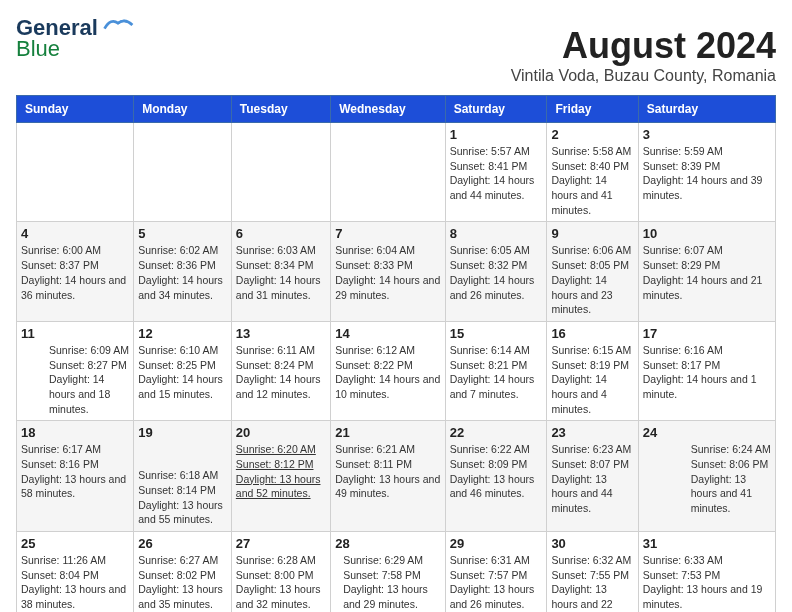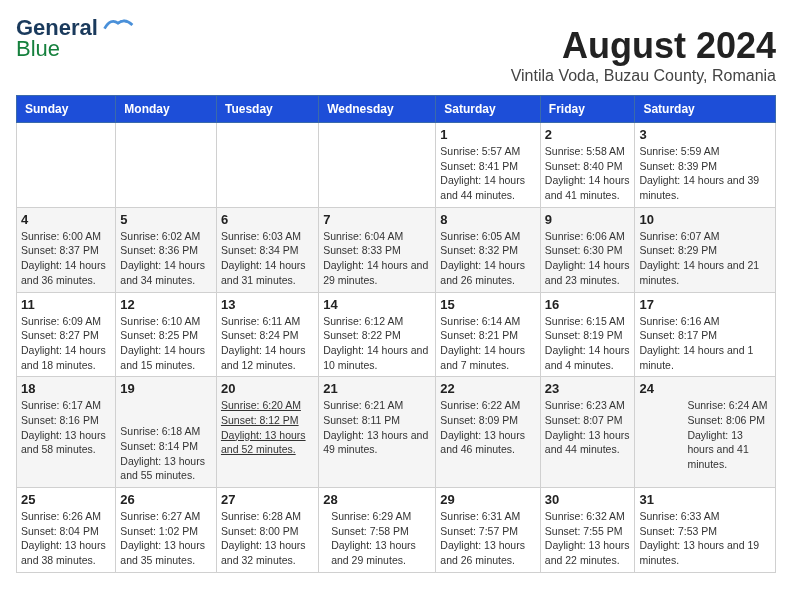--- a/index.html
+++ b/index.html
@@ -167,34 +167,34 @@
         </td>
         <td>
           <span class="day-num">8</span>
           <div class="day-info" style="white-space: pre-line;">Sunrise: 6:05 AM
 Sunset: 8:32 PM
 Daylight: 14 hours and 26 minutes.</div>
         </td>
         <td>
           <span class="day-num">9</span>
           <div class="day-info" style="white-space: pre-line;">Sunrise: 6:06 AM
-Sunset: 6:30 PM
+Sunset: 8:05 PM
 Daylight: 14 hours and 23 minutes.</div>
         </td>
         <td>
           <span class="day-num">10</span>
           <div class="day-info" style="white-space: pre-line;">Sunrise: 6:07 AM
 Sunset: 8:29 PM
 Daylight: 14 hours and 21 minutes.</div>
         </td>
       </tr>
       <tr>
         <td>
           <span class="day-num">11</span>
-          <div class="day-info" style="white-space: pre-line;">Sunrise: 6:09 AM
+          <div class="day-info" style="white-space: pre-line; margin-left: 28px;">Sunrise: 6:09 AM
 Sunset: 8:27 PM
 Daylight: 14 hours and 18 minutes.</div>
         </td>
         <td>
           <span class="day-num">12</span>
           <div class="day-info" style="white-space: pre-line;">Sunrise: 6:10 AM
 Sunset: 8:25 PM
 Daylight: 14 hours and 15 minutes.</div>
         </td>
         <td>
@@ -268,28 +268,28 @@
         <td>
           <span class="day-num">24</span>
           <div class="day-info" style="white-space: pre-line; margin-left: 48px;">Sunrise: 6:24 AM
 Sunset: 8:06 PM
 Daylight: 13 hours and 41 minutes.</div>
         </td>
       </tr>
       <tr>
         <td>
           <span class="day-num">25</span>
-          <div class="day-info" style="white-space: pre-line;">Sunrise: 6:26 AM
+          <div class="day-info" style="white-space: pre-line;">Sunrise: 11:26 AM
 Sunset: 8:04 PM
 Daylight: 13 hours and 38 minutes.</div>
         </td>
         <td>
           <span class="day-num">26</span>
           <div class="day-info" style="white-space: pre-line;">Sunrise: 6:27 AM
-Sunset: 1:02 PM
+Sunset: 8:02 PM
 Daylight: 13 hours and 35 minutes.</div>
         </td>
         <td>
           <span class="day-num">27</span>
           <div class="day-info" style="white-space: pre-line;">Sunrise: 6:28 AM
 Sunset: 8:00 PM
 Daylight: 13 hours and 32 minutes.</div>
         </td>
         <td>
           <span class="day-num">28</span>

